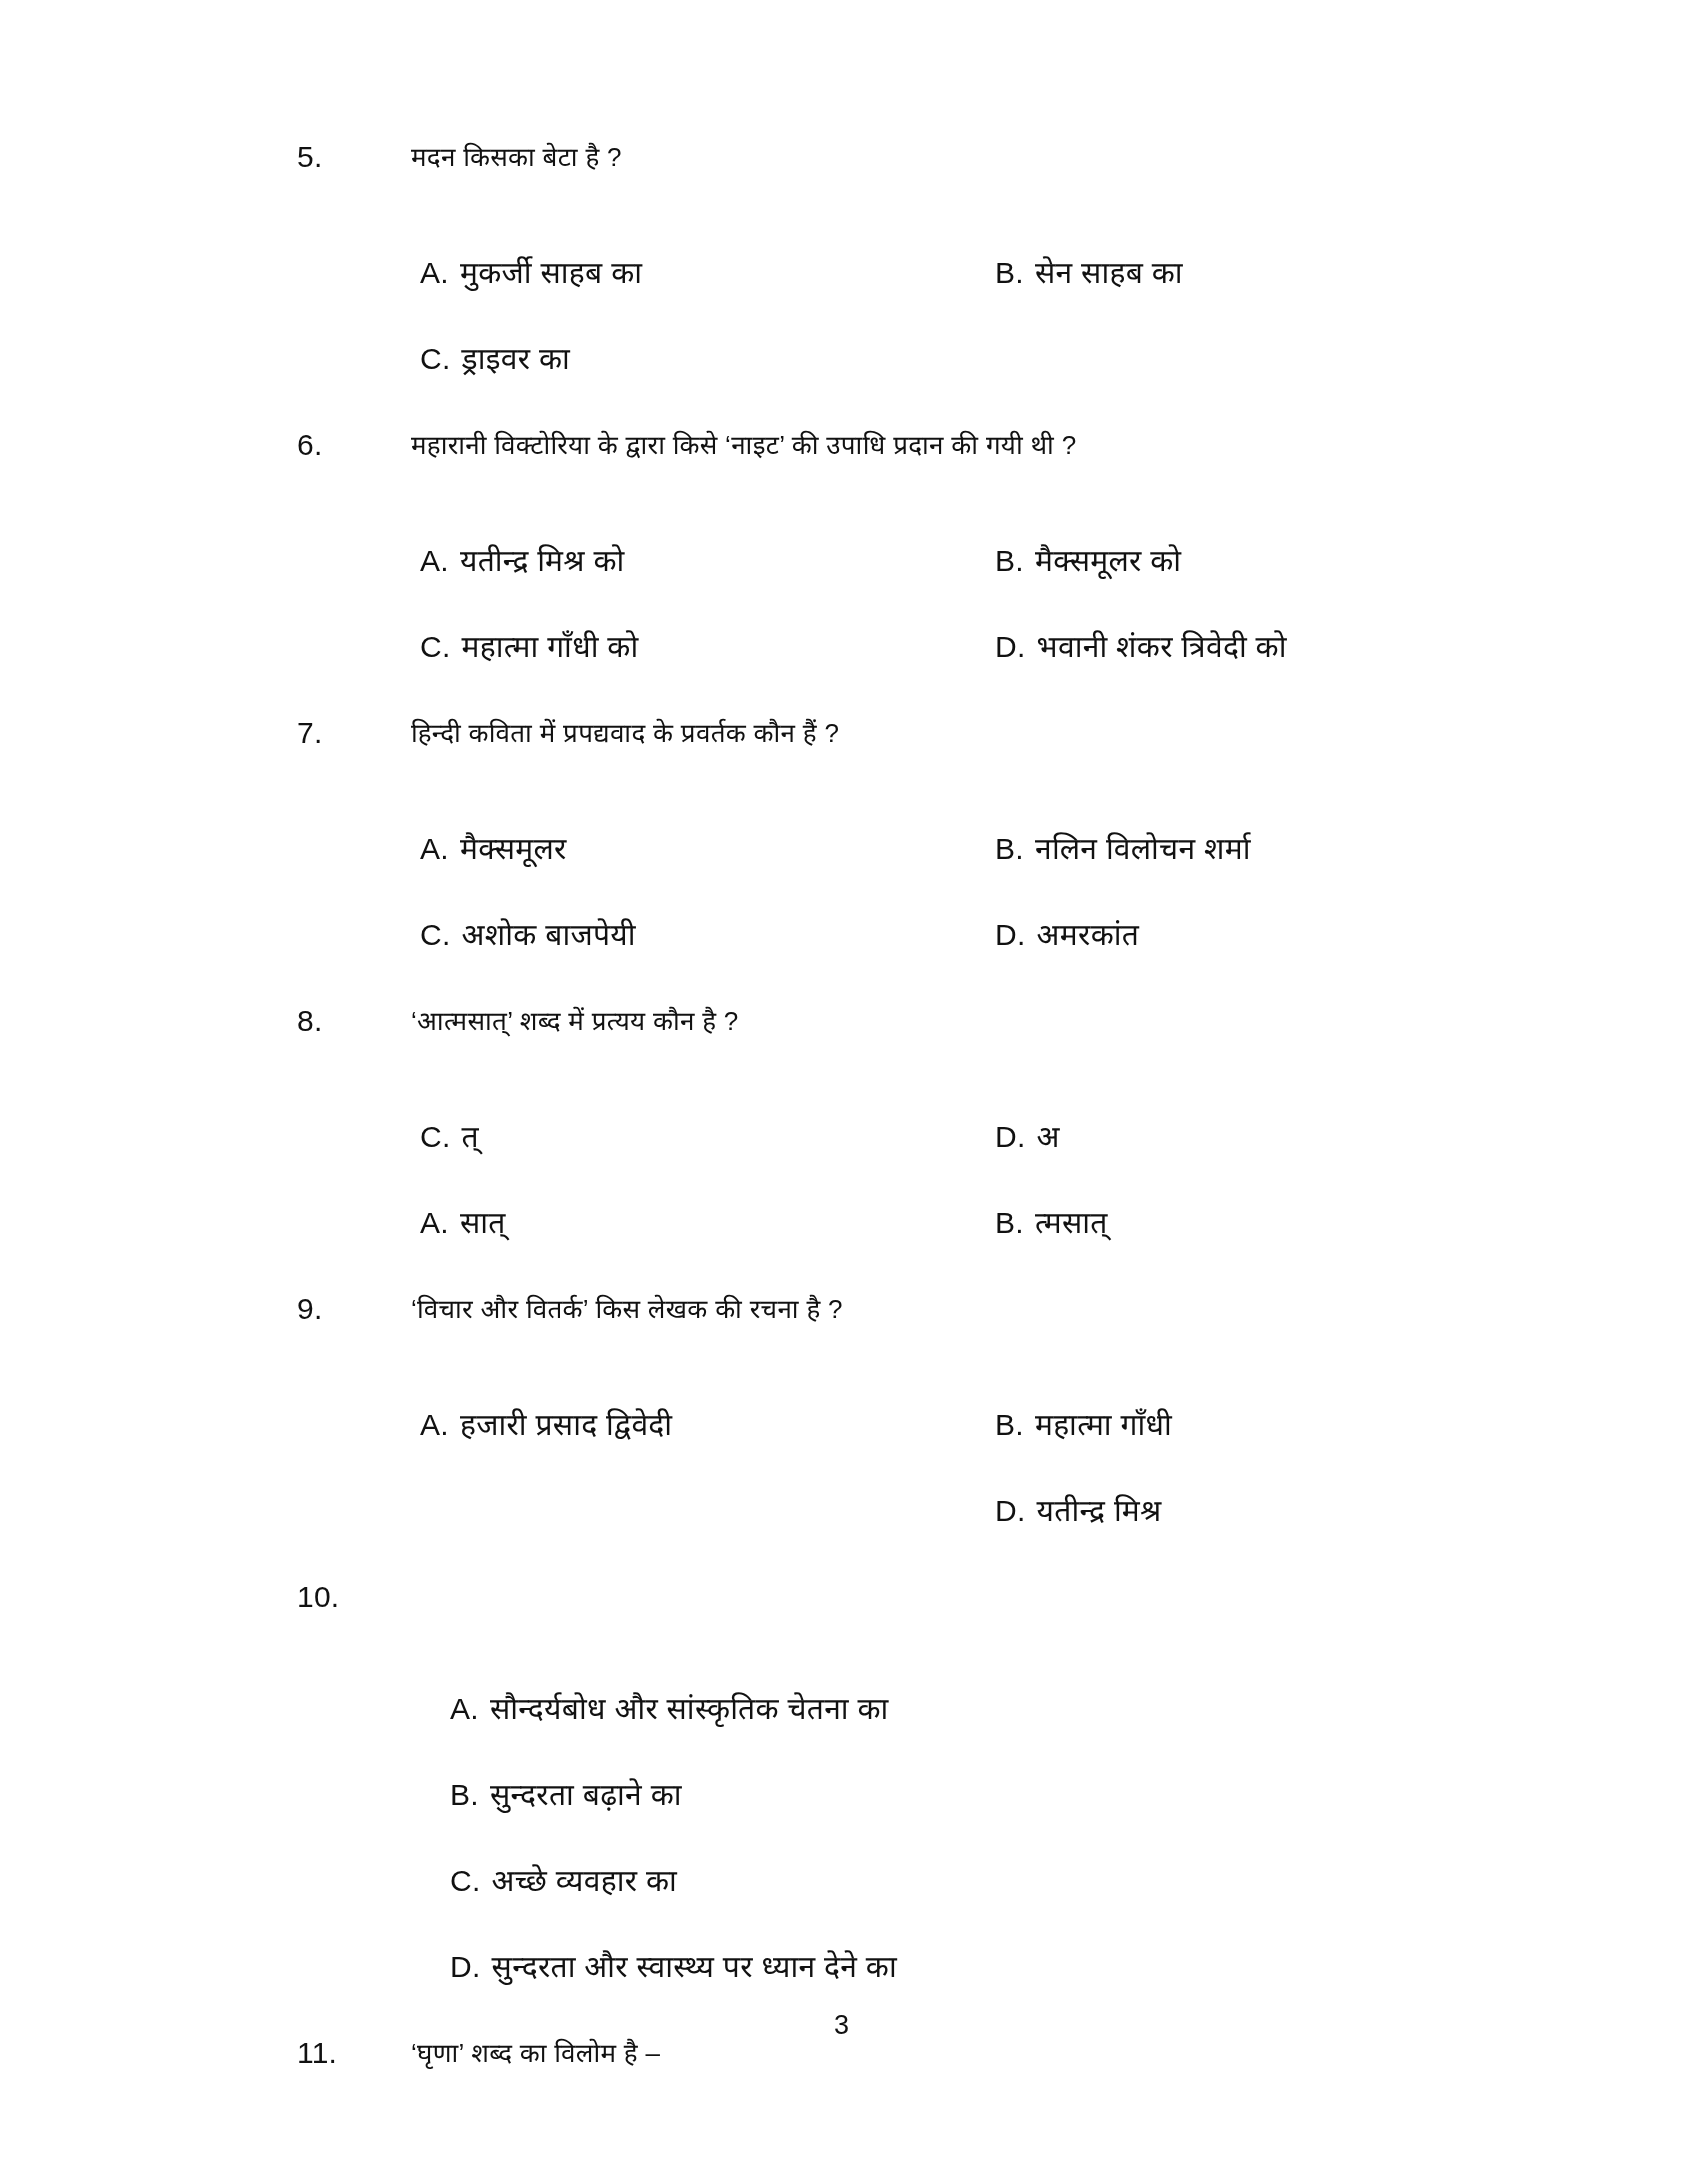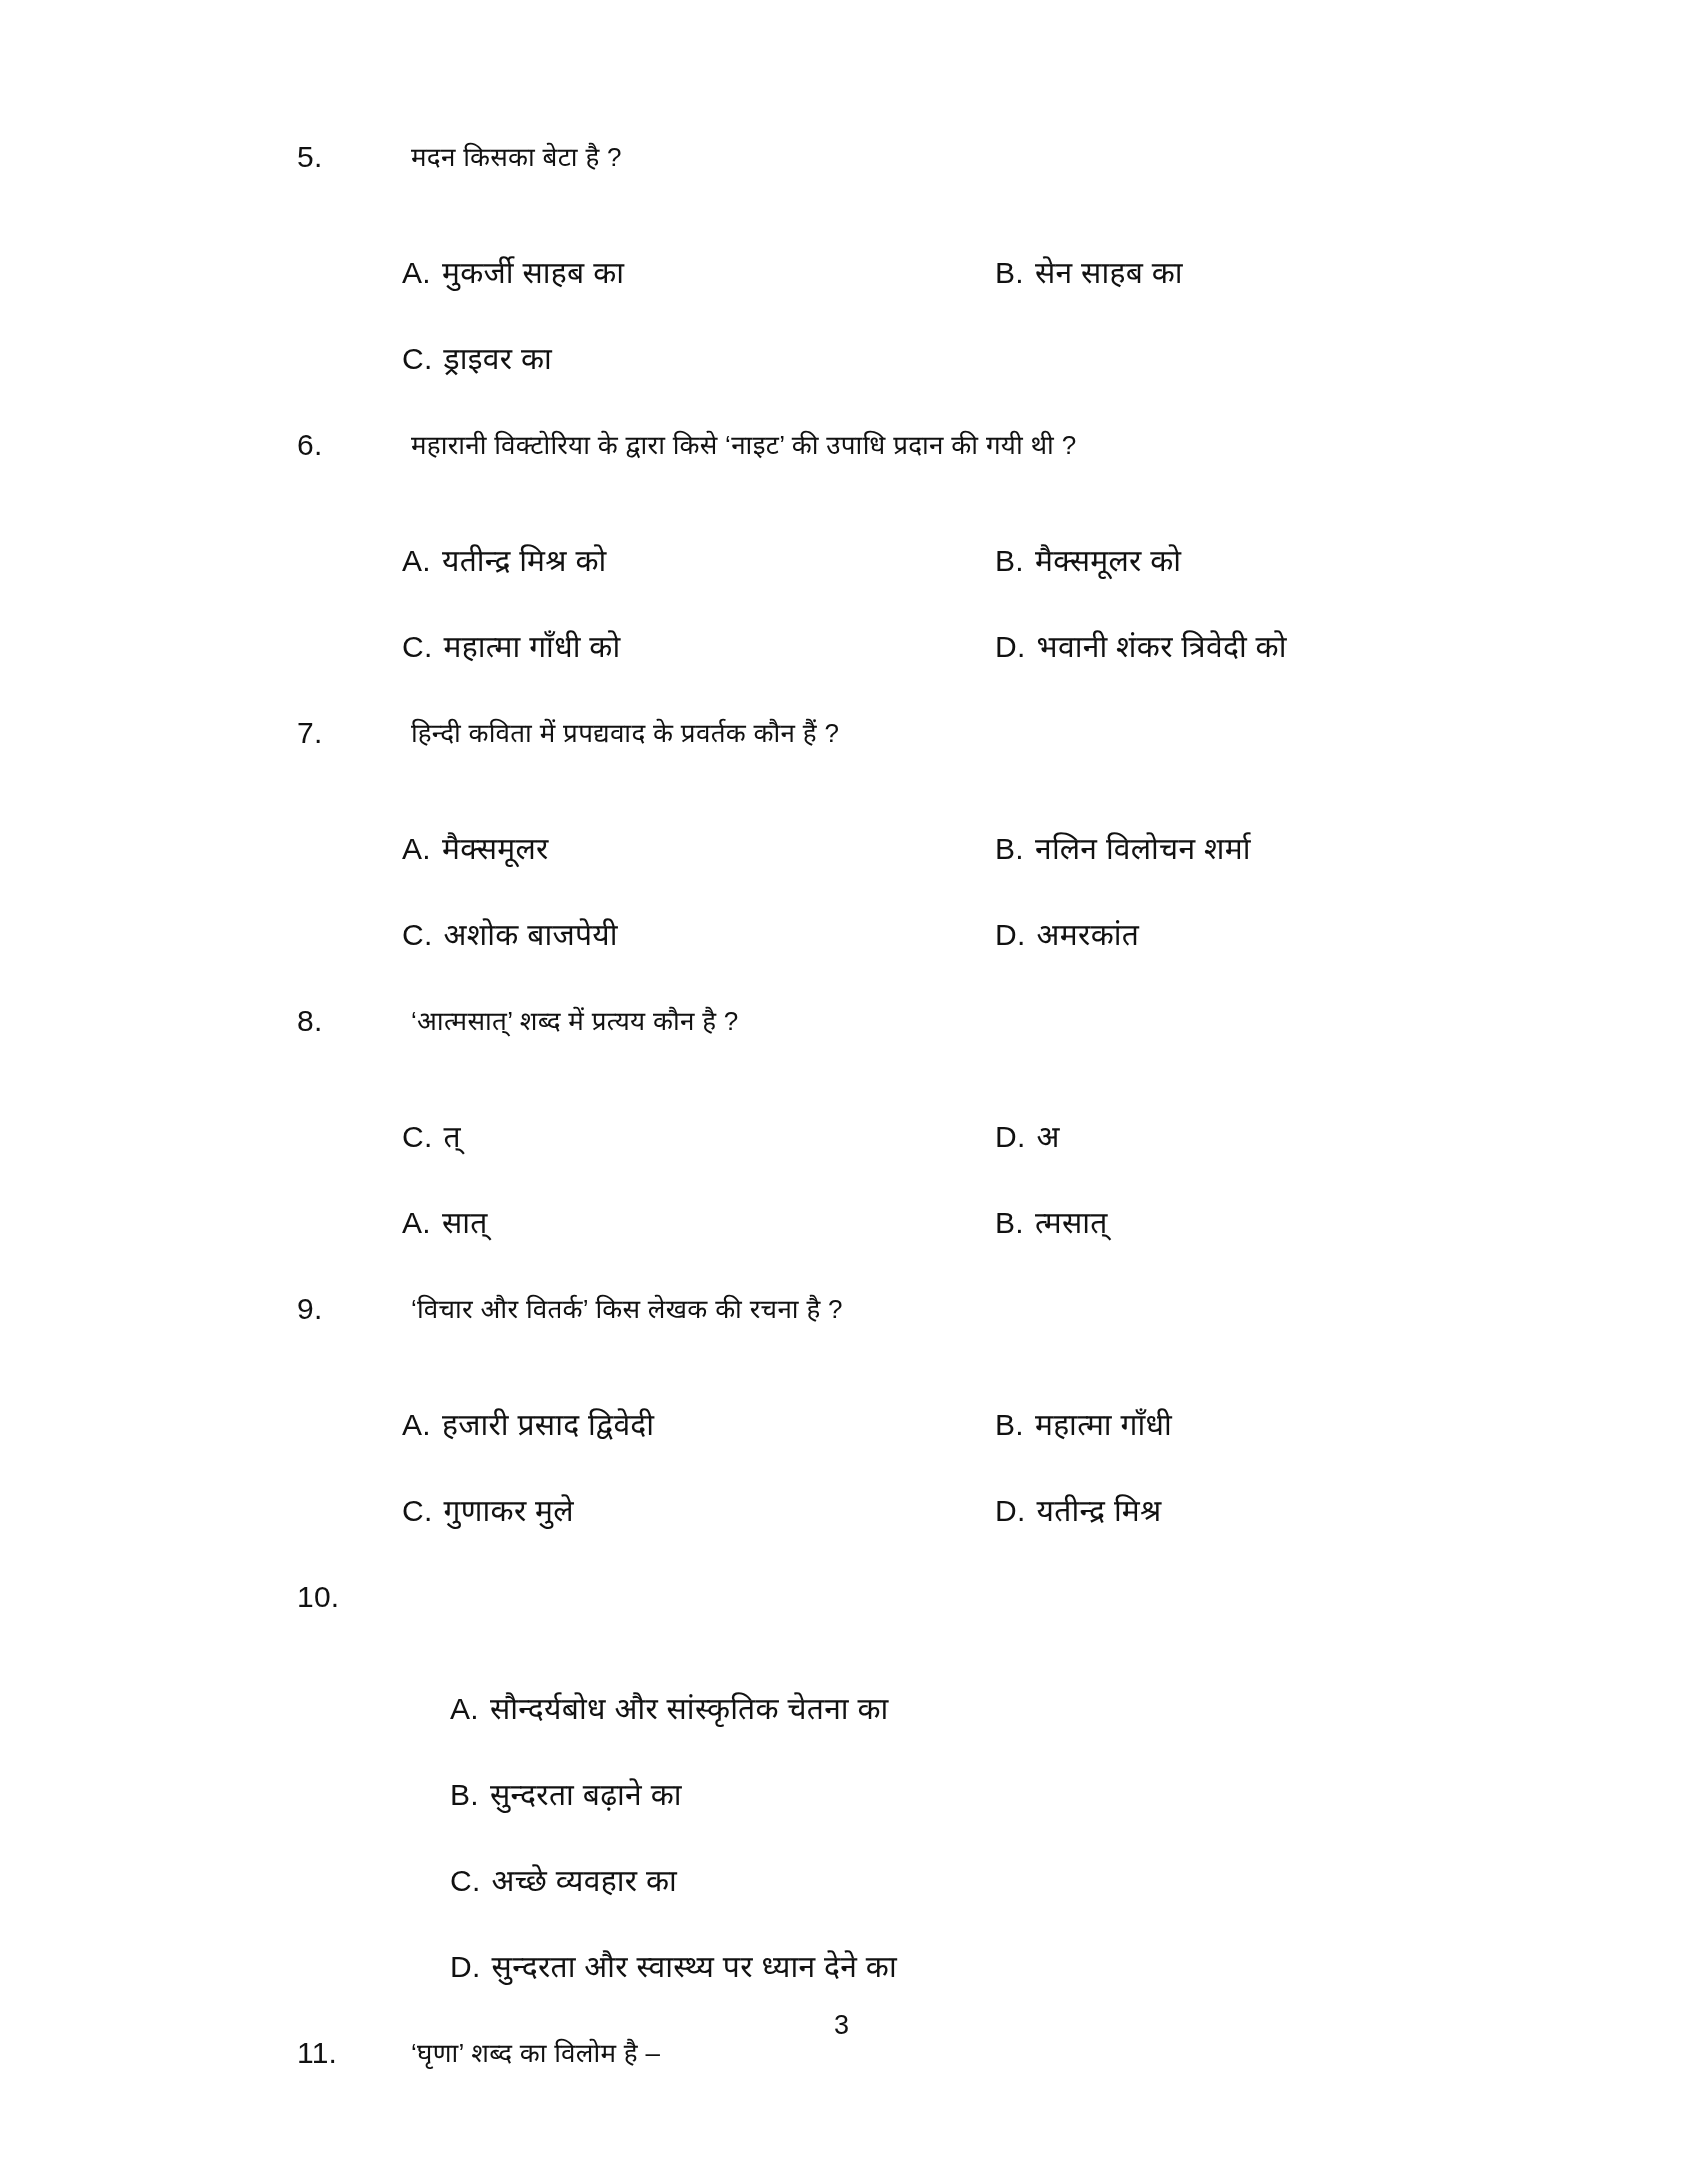--- a/index.html
+++ b/index.html
@@ -60,21 +60,21 @@
     white-space: nowrap;
   }
   .opt {
     position: absolute;
     top: 0;
     font-size: 30px;
     line-height: 86px;
     white-space: nowrap;
     letter-spacing: 0.3px;
   }
-  .opt-left  { left: 402px; }
+  .opt-left  { left: 420px; }
   .opt-right { left: 995px; }
   .opt-letter {
     display: inline-block;
     margin-right: 11px;
     font-size: 30px;
   }
 
   
   .opt-stack {
     position: relative;
@@ -173,21 +173,20 @@
       <div class="q-line">
         <span class="q-num">9.</span>
         <span class="q-text">‘विचार और वितर्क’ किस लेखक की रचना है ?</span>
       </div>
       <div class="gap-sm"></div>
       <div class="opt-row">
         <span class="opt opt-left"><span class="opt-letter">A.</span><span>हजारी प्रसाद द्विवेदी</span></span>
         <span class="opt opt-right"><span class="opt-letter">B.</span><span>महात्मा गाँधी</span></span>
       </div>
       <div class="opt-row">
-        <span class="opt opt-left"><span class="opt-letter">C.</span><span>गुणाकर मुले</span></span>
         <span class="opt opt-right"><span class="opt-letter">D.</span><span>यतीन्द्र मिश्र</span></span>
       </div>
     </div>
 
     <div class="q-block">
       <div class="q-line">
         <span class="q-num">10.</span>
       </div>
       <div class="gap-sm"></div>
       <div class="opt-stack">

